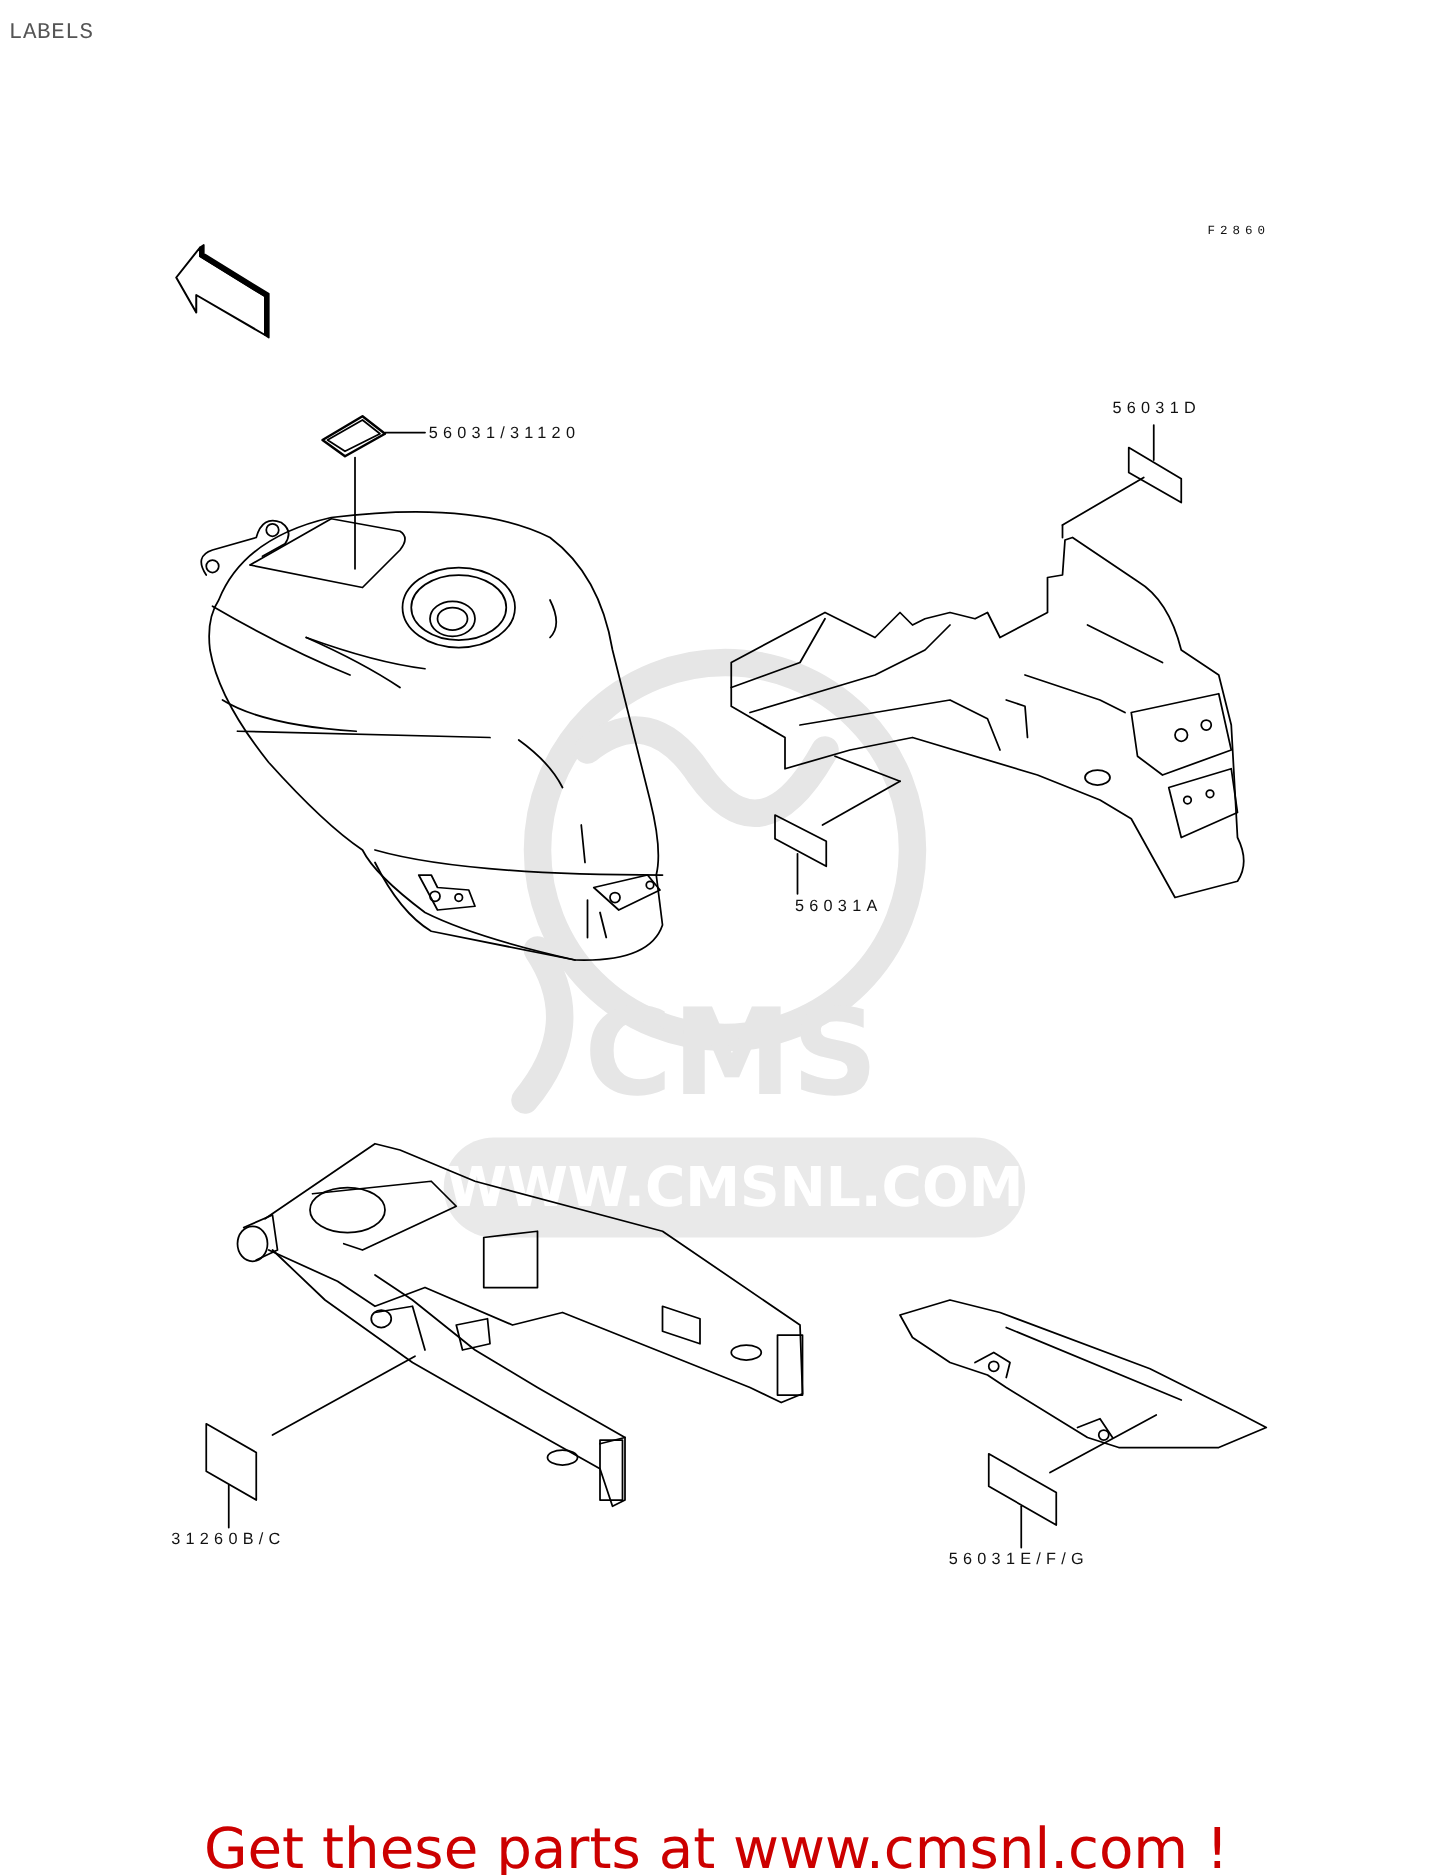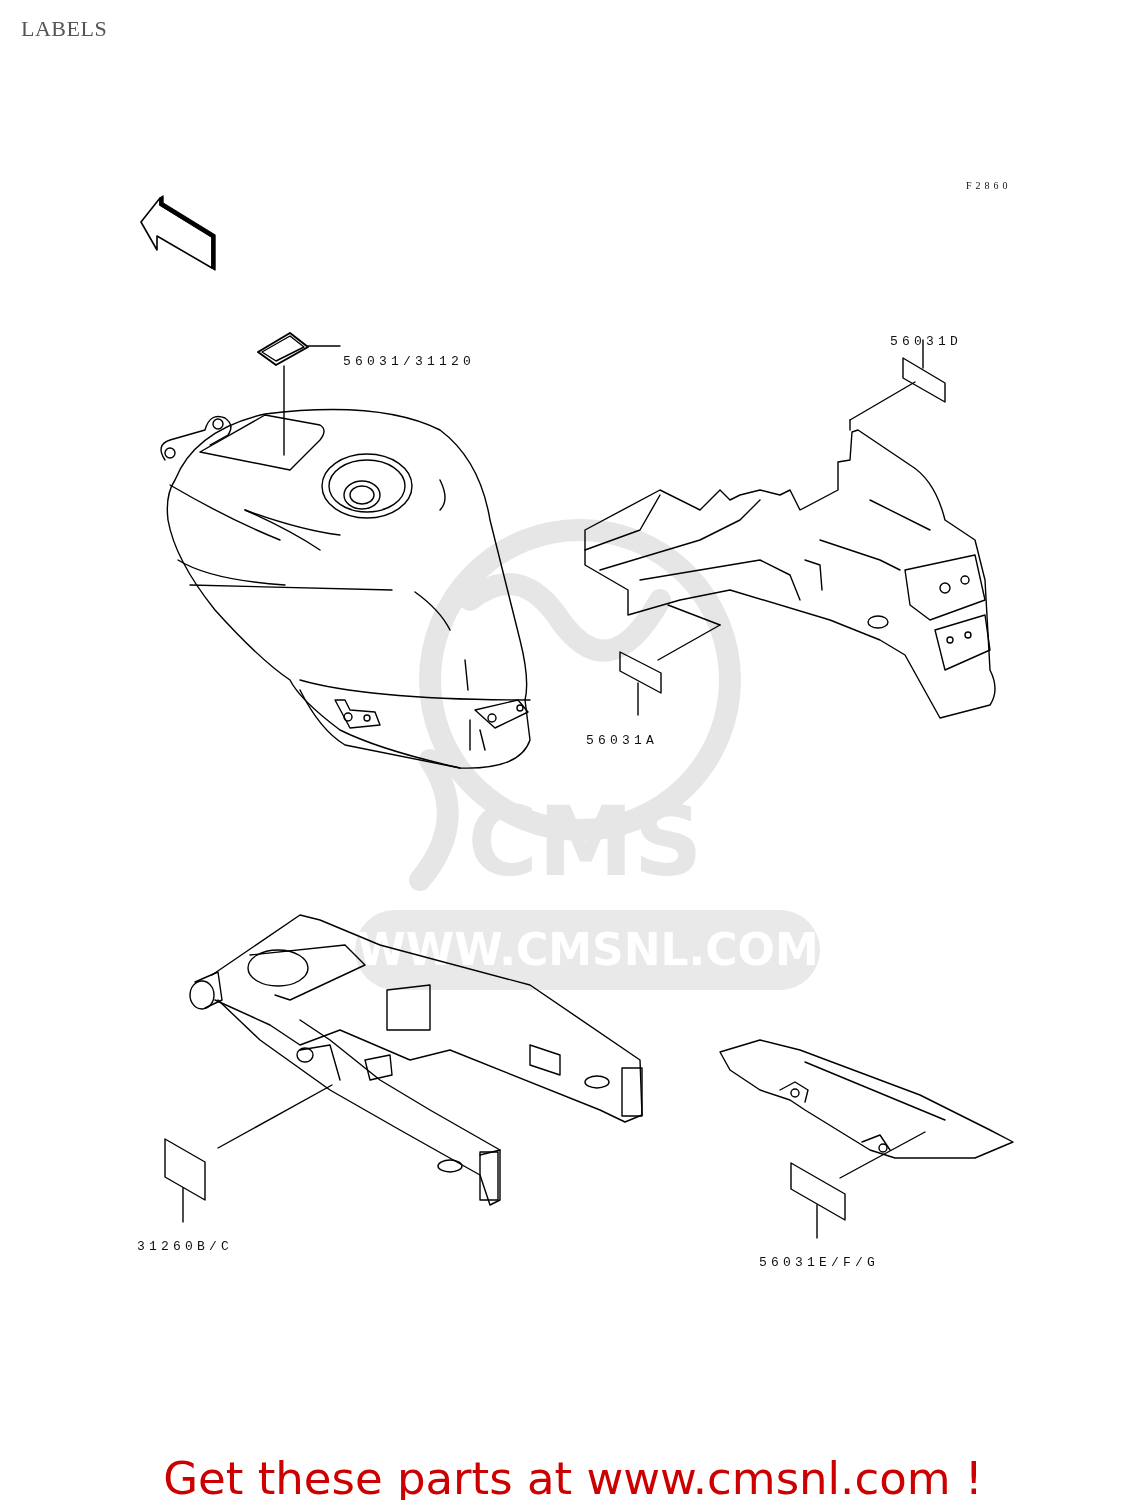--- a/index.html
+++ b/index.html
@@ -1,20 +1,20 @@
 <!DOCTYPE html>
 <html><head>
 <meta charset="utf-8">
 <style>
   html, body { margin: 0; padding: 0; background: #ffffff; }
   body { width: 1146px; height: 1500px; position: relative; overflow: hidden; font-family: "DejaVu Sans", sans-serif; }
-  .page-title { position: absolute; left: 21px; top: 16px; font-size: 22px; color: #555555; letter-spacing: 0.5px; font-family: Liberation Serif, serif; }
+  .page-title { position: absolute; left: 7px; top: 16px; font-size: 18px; color: #555555; letter-spacing: 0.5px; font-family: Liberation Mono, monospace; }
   .diagram { position: absolute; left: 0; top: 0; width: 1146px; height: 1500px; }
-  .callout { position: absolute; font-family: Liberation Mono, monospace; font-size: 13px; color: #111; letter-spacing: 4.2px; white-space: nowrap; margin-top: 16px; }
-  .figcode { position: absolute; font-family: Liberation Serif, serif; font-size: 10px; color: #111; letter-spacing: 4px; }
+  .callout { position: absolute; font-family: Liberation Sans, sans-serif; font-size: 13px; color: #111; letter-spacing: 4.2px; white-space: nowrap; }
+  .figcode { position: absolute; font-family: Liberation Mono, monospace; font-size: 10px; color: #111; letter-spacing: 4px; }
   .footer { position: absolute; left: 0; width: 1146px; top: 1452px; text-align: center; font-family: "DejaVu Sans", sans-serif; font-size: 45px; color: #cc0000; }
   .wm { position: absolute; left: 0; top: 0; }
 </style>
 </head>
 <body>
 
 <div class="page-title">LABELS</div>
 
 <svg class="wm" width="1146" height="1500" viewBox="0 0 1146 1500">
   <g fill="none" stroke="#e6e6e6" stroke-width="22" stroke-linecap="round">
@@ -149,17 +149,17 @@
       <polygon points="791,1163 845,1194 845,1220 791,1189"></polygon>
       <line x1="817" y1="1205" x2="817" y2="1238"></line>
     </g>
   </g>
 </svg>
 
 <div class="figcode" style="left:966px; top:180px;">F2860</div>
 
 <div class="callout" style="left:343px; top:338px;">56031/31120</div>
 <div class="callout" style="left:890px; top:318px;">56031D</div>
-<div class="callout" style="left:586px; top:717px;">56031A</div>
+<div class="callout" style="left:636px; top:717px;">56031A</div>
 <div class="callout" style="left:137px; top:1223px;">31260B/C</div>
 <div class="callout" style="left:759px; top:1239px;">56031E/F/G</div>
 
 <a class="footer">Get these parts at www.cmsnl.com !</a>
 
 </body></html>

